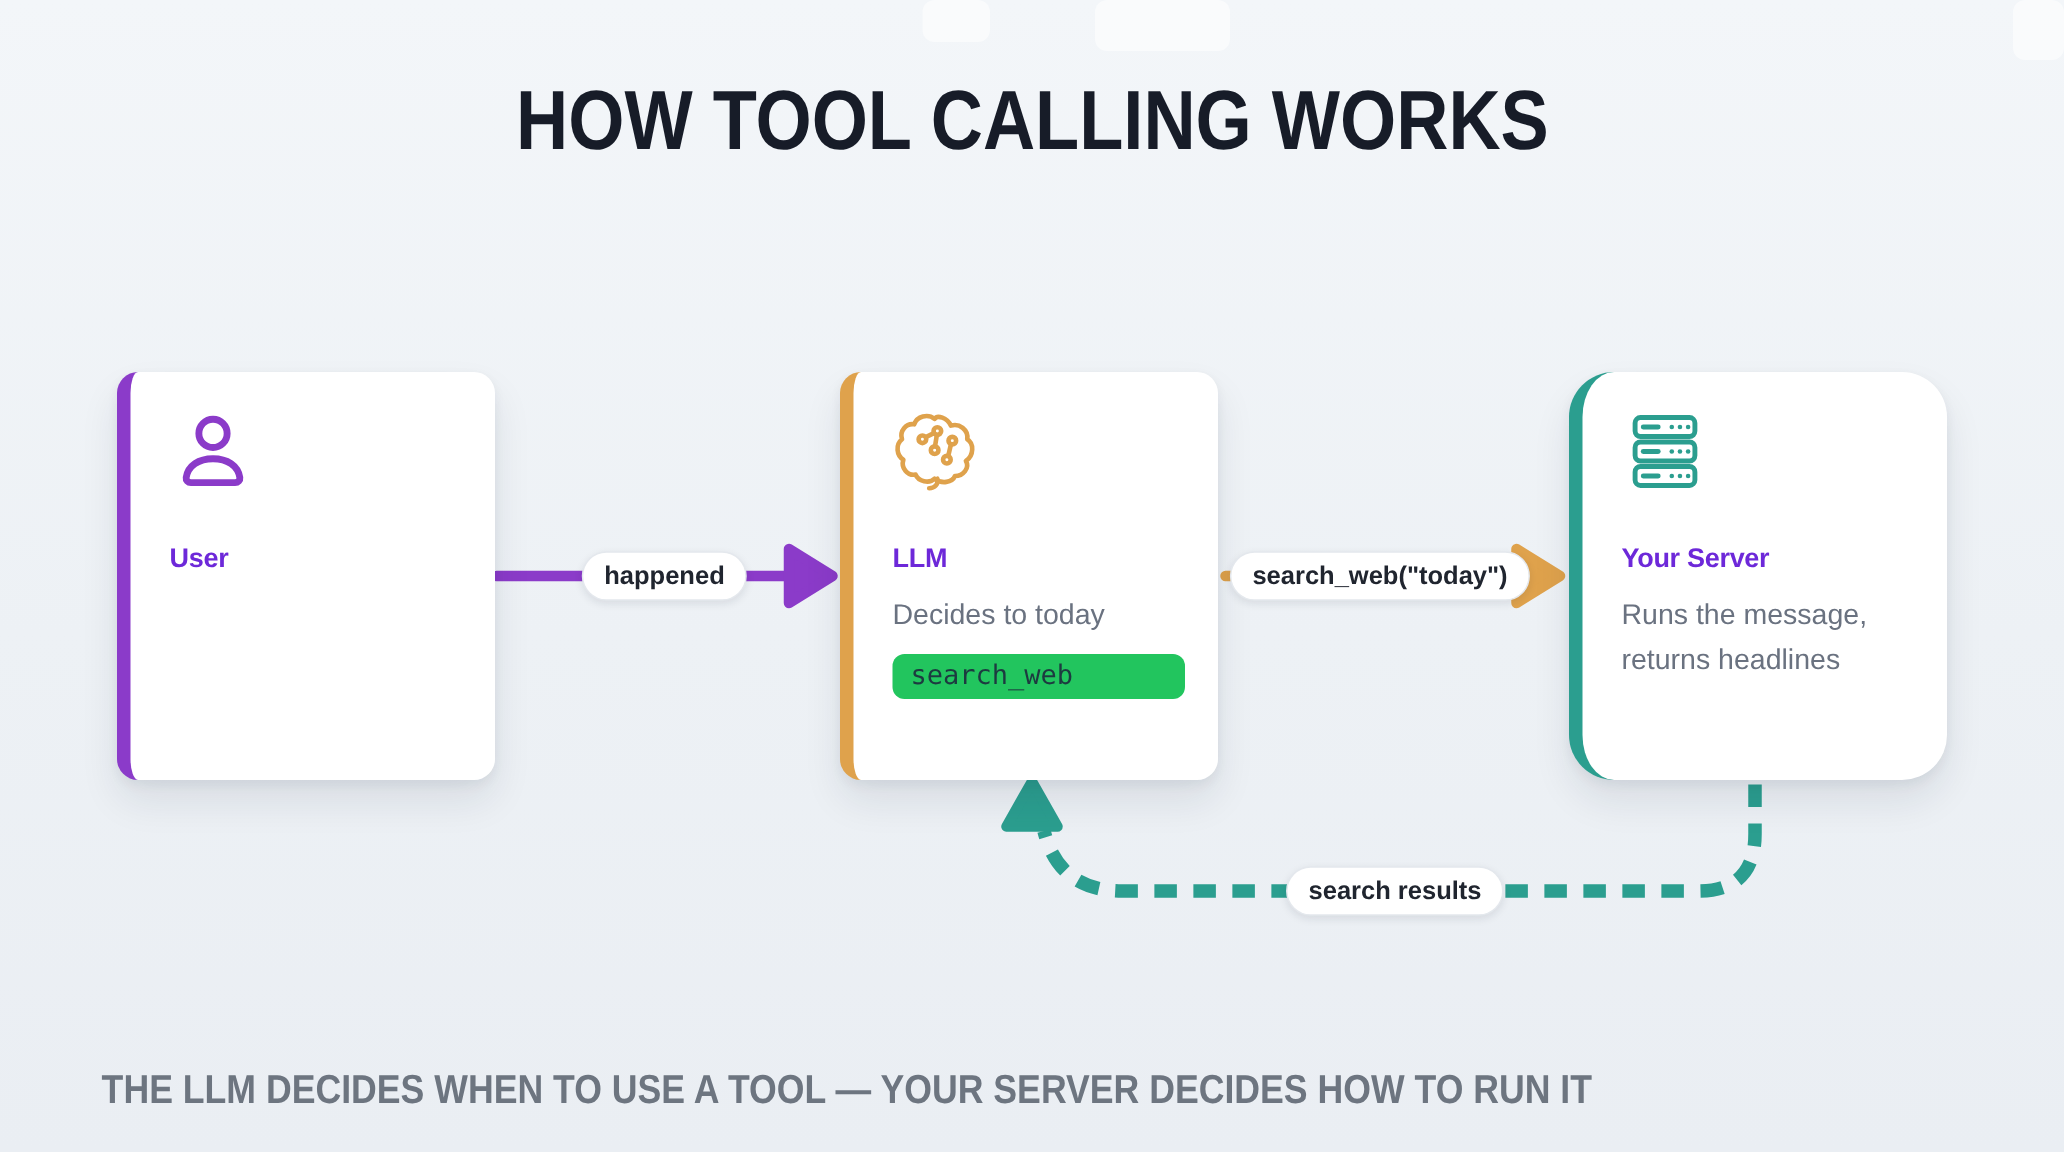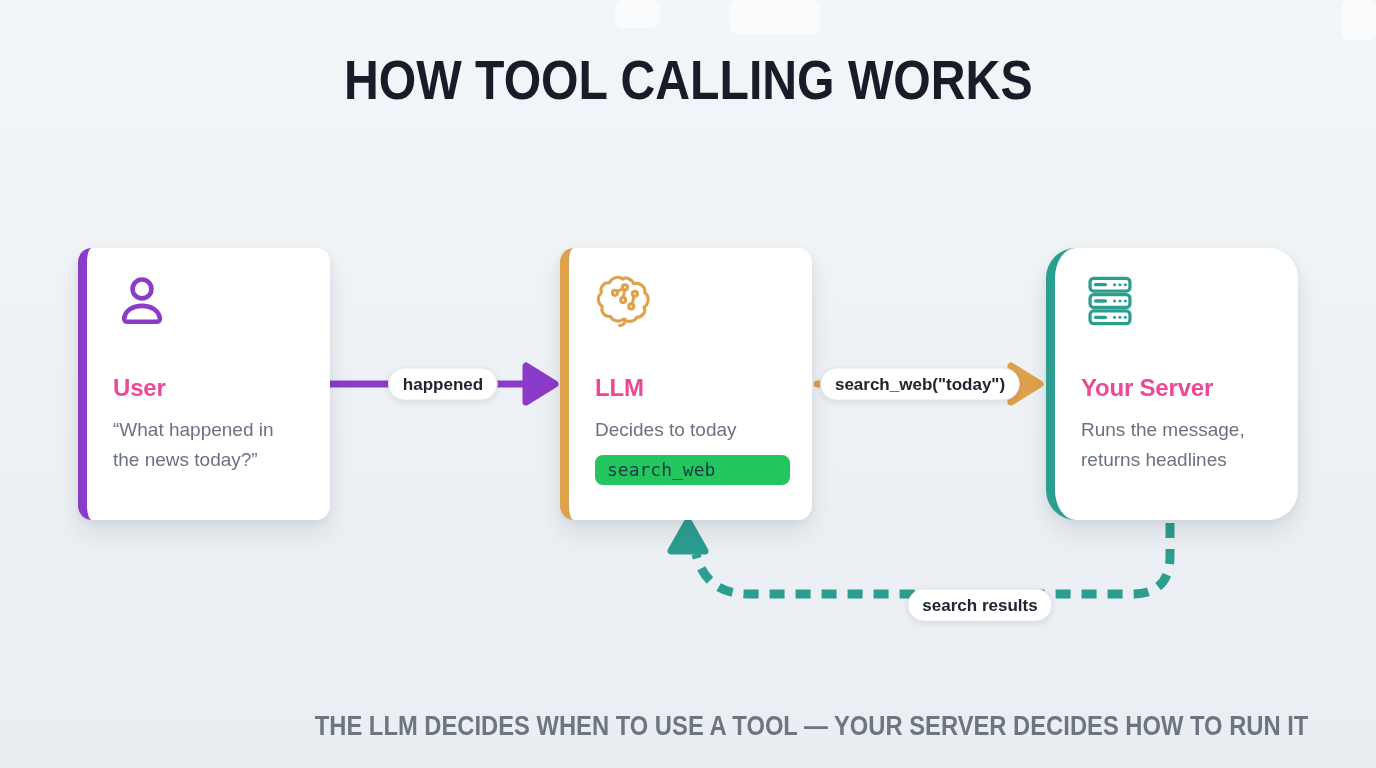--- a/index.html
+++ b/index.html
@@ -24,41 +24,41 @@
   .overlay { position:absolute; top:0; left:0; width:1376px; height:768px; z-index:1; }
 
   .card {
     position:absolute; top:248px; width:252px; height:272px;
     background:#ffffff; border-radius:14px;
     border-left:9px solid #888;
     padding:24px 22px 0 26px; z-index:2;
     box-shadow:0 14px 26px rgba(25,35,55,.09), 0 3px 8px rgba(25,35,55,.06);
   }
   .card-icon { width:58px; height:58px; display:block; }
-  .card-title { margin-top:44px; font-size:24px; font-weight:bold; color:#ec4899; letter-spacing:-.2px; }
+  .card-title { margin-top:32px; font-size:18px; font-weight:bold; color:#6d28d9; letter-spacing:-.2px; }
   .card-desc { margin-top:13px; font-size:19px; color:#6a7280; line-height:30px; }
   .card-desc span { display:block; }
   .badge {
     display:inline-block; margin-top:10px;
     font-family:"DejaVu Sans Mono", monospace; font-size:18px;
     color:#1d3a40; background:#22c55e;
     padding:4px 12px; border-radius:8px; line-height:22px;
   }
 
   .pill {
     position:absolute; z-index:3; transform:translate(-50%,-50%);
     background:#ffffff; border:1px solid #e4e8ed; border-radius:999px;
     padding:4px 14px; font-size:17px; font-weight:bold; color:#20252f;
     white-space:nowrap; box-shadow:0 2px 6px rgba(20,30,50,.10);
     line-height:23px;
   }
 
   .footer-caption {
     position:absolute; top:710px; left:0; width:100%;
-    text-align:right; font-size:27px; font-weight:bold;
+    text-align:left; font-size:27px; font-weight:bold;
     color:#6d7580; line-height:1.2;
   }
   .footer-caption .squeeze { transform:scaleX(.88); }
 </style>
 </head>
 <body>
 
 <div class="stage">
 
   <div class="ghost" style="left:615px; top:0; width:45px; height:28px;"></div>
@@ -80,24 +80,20 @@
   </svg>
 
   <div class="card" style="left: 78px; border-left-color: rgb(139, 59, 201);">
     <svg class="card-icon" viewBox="0 0 24 24">
       <g fill="none" stroke-width="1.9" stroke-linecap="round" stroke-linejoin="round" stroke="#8b3bc9">
         <circle cx="12" cy="7" r="3.9"></circle>
         <path d="M4.6 19.2c.5-3.3 3.5-5.2 7.4-5.2s6.9 1.9 7.4 5.2c.1.8-.5 1.4-1.3 1.4H5.9c-.8 0-1.4-.6-1.3-1.4z"></path>
       </g>
     </svg>
     <div class="card-title">User</div>
-    <div class="card-desc">
-      <span>“What happened in</span>
-      <span>the news today?”</span>
-    </div>
   </div>
 
   <div class="card" style="left: 560px; border-left-color: rgb(223, 162, 76);">
     <svg class="card-icon" viewBox="0 0 64 64">
       <g fill="none" stroke-width="3.4" stroke-linecap="round" stroke-linejoin="round" stroke="#dfa24c">
         <path d="M31 8 C26 4 18 6 16 12 C10 11 5 17 7 23 C2 27 3 35 8 38 C6 44 11 50 17 49 C19 54 27 56 31 52 C36 56 44 55 46 50 C52 50 57 44 54 39 C60 35 60 26 55 23 C56 16 49 11 43 13 C40 7 33 5 31 8 Z"></path>
         <path d="M33 52 C34 56 31 59 27 59"></path>
         <circle cx="22" cy="23" r="2.8"></circle>
         <circle cx="33" cy="17" r="2.8"></circle>
         <circle cx="31" cy="31" r="2.8"></circle>
@@ -139,17 +135,17 @@
     </svg>
     <div class="card-title">Your Server</div>
     <div class="card-desc">
       <span>Runs the message,</span>
       <span>returns headlines</span>
     </div>
   </div>
 
   <div class="pill" style="left:443px; top:384px;">happened</div>
   <div class="pill" style="left:920px; top:384px;">search_web("today")</div>
-  <div class="pill" style="left:980px; top:594px;margin-top:11px;">search results</div>
+  <div class="pill" style="left:930px; top:594px;">search results</div>
 
   <div class="footer-caption"><span class="squeeze">THE LLM DECIDES WHEN TO USE A TOOL — YOUR SERVER DECIDES HOW TO RUN IT</span></div>
 
 </div>
 
 </body></html>

